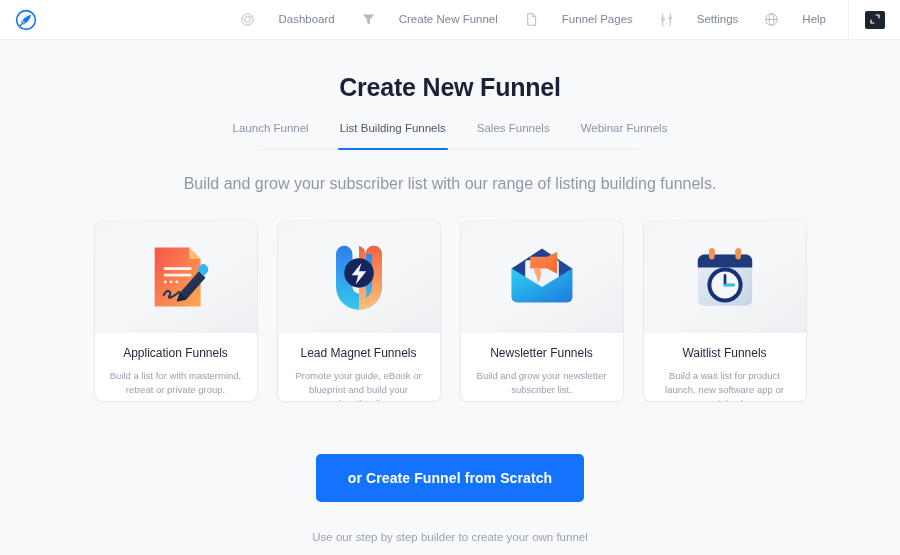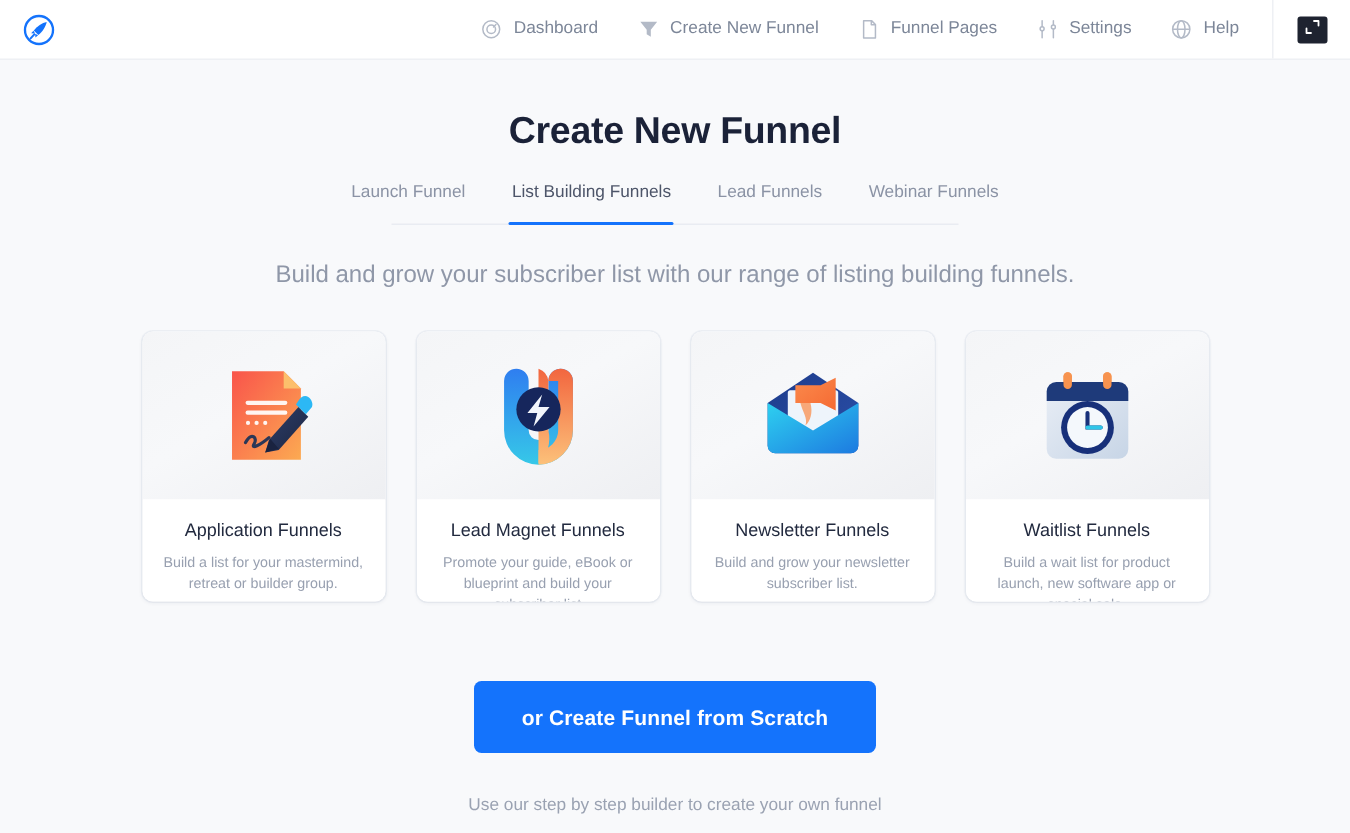--- a/index.html
+++ b/index.html
@@ -46,21 +46,21 @@
     display: flex;
     align-items: center;
     justify-content: flex-end;
     gap: 26px;
     padding-right: 22px;
   }
 
   .nav-item {
     display: flex;
     align-items: center;
-    gap: 7px;
+    gap: 23px;
     font-size: 11.5px;
     color: #7c8698;
     white-space: nowrap;
     cursor: pointer;
     line-height: 1;
   }
 
   .nav-ico {
     width: 15px;
     height: 15px;
@@ -335,21 +335,21 @@
   <div class="tabs-wrap">
     <div class="tabs-rule"></div>
     <div class="tabs">
       <div class="tab">
         <span>Launch Funnel</span>
       </div>
       <div class="tab active">
         <span>List Building Funnels</span>
       </div>
       <div class="tab">
-        <span>Lead Funnels</span>
+        <span>Sales Funnels</span>
       </div>
       <div class="tab">
         <span>Webinar Funnels</span>
       </div>
     </div>
   </div>
 
   <p class="subtitle">Build and grow your subscriber list with our range of listing building funnels.</p>
 
   <div class="cards">
@@ -377,21 +377,21 @@
             <circle cx="51" cy="56" r="1.7" fill="#fff" opacity="0.92"></circle>
             <path d="M35 72 C40 63 45 68 42 73 C39 78 47 74 54 68" stroke="#2b3757" stroke-width="2.6" fill="none" stroke-linecap="round"></path>
             <path d="M54 70 L78 43 L86 51 L62 78 L51 80 Z" fill="url(#peng)"></path>
             <path d="M76 41 L84 49 L89 43 C90 41 89 37 86 35 C83 33 80 35 78 38 Z" fill="#2cb8f5"></path>
             <path d="M51 80 L55 69 L62 77 Z" fill="#1a2340"></path>
           </svg>
         </span>
       </div>
       <div class="card-body">
         <div class="card-title">Application Funnels</div>
-        <div class="card-desc">Build a list for your mastermind, retreat or builder group.</div>
+        <div class="card-desc">Build a list for with mastermind, retreat or private group.</div>
       </div>
     </div>
 
     <div class="card">
       <div class="card-art">
         <span>
           <svg width="82" height="82" viewBox="0 0 100 100">
             <defs>
               <linearGradient id="magL" x1="0" y1="0" x2="0" y2="1">
                 <stop offset="0%" stop-color="#2f7ef0"></stop>

